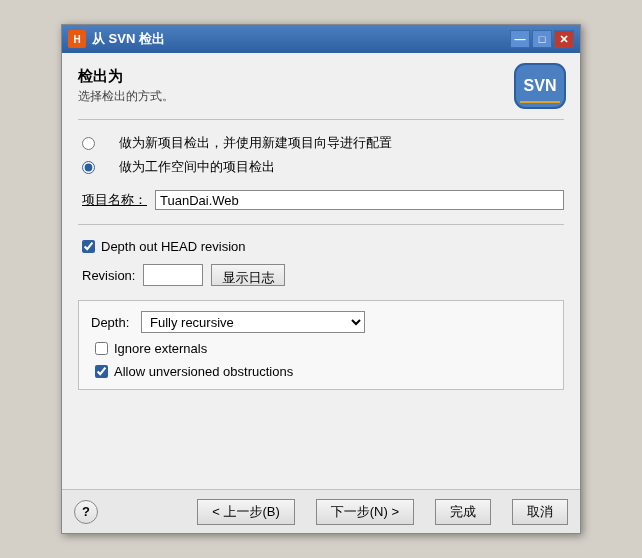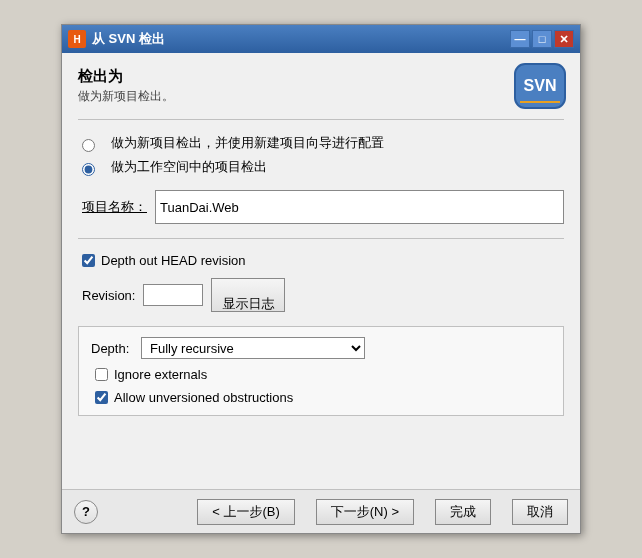--- a/index.html
+++ b/index.html
@@ -125,22 +125,22 @@
       margin-bottom: 6px;
     }
     .radio-group {
       display: flex;
       flex-direction: column;
       gap: 6px;
       margin-left: 4px;
     }
     .radio-item {
       display: flex;
-      align-items: flex-end;
-      gap: 16px;
+      align-items: center;
+      gap: 24px;
       font-size: 13px;
       cursor: pointer;
     }
     .radio-input {
       width: 13px;
       height: 13px;
       accent-color: #2d5fa0;
     }
     .project-name-row {
       display: flex;
@@ -149,21 +149,21 @@
       margin-top: 4px;
       margin-left: 4px;
     }
     .project-name-label {
       font-size: 13px;
       white-space: nowrap;
       text-decoration: underline;
     }
     .project-name-input {
       flex: 1;
-      height: 34px;
+      height: 20px;
       border: 1px solid #888;
       background: white;
       padding: 0 4px;
       font-size: 13px;
     }
     .checkbox-row {
       display: flex;
       align-items: center;
       gap: 6px;
       font-size: 13px;
@@ -186,21 +186,21 @@
     .revision-input {
       width: 60px;
       height: 22px;
       border: 1px solid #888;
       background: white;
       padding: 0 4px;
       font-size: 13px;
     }
     .log-btn {
       height: 22px;
-      padding: 16px 10px;
+      padding: 4px 10px;
       border: 1px solid #888;
       background: linear-gradient(to bottom, #f5f5f5, #e0e0e0);
       font-size: 13px;
       cursor: pointer;
     }
     .depth-section {
       border: 1px solid #c0c0c0;
       background: #f8f8f8;
       padding: 10px 12px;
       display: flex;
@@ -288,21 +288,21 @@
 
   <div class="content-area">
 
     <div class="svn-logo">
       <span class="svn-logo-text">SVN</span>
       <div class="svn-logo-line"></div>
     </div>
 
     <div>
       <div class="section-title">检出为</div>
-      <div class="section-subtitle">做为新项目检出。</div>
+      <div class="section-subtitle">选择检出的方式。</div>
     </div>
 
     <hr class="divider">
 
     <div>
       <div class="radio-group">
         <label class="radio-item">
           <input type="radio" class="radio-input" name="checkout-type" style="">
           <span>做为新项目检出，并使用新建项目向导进行配置</span>
         </label>

